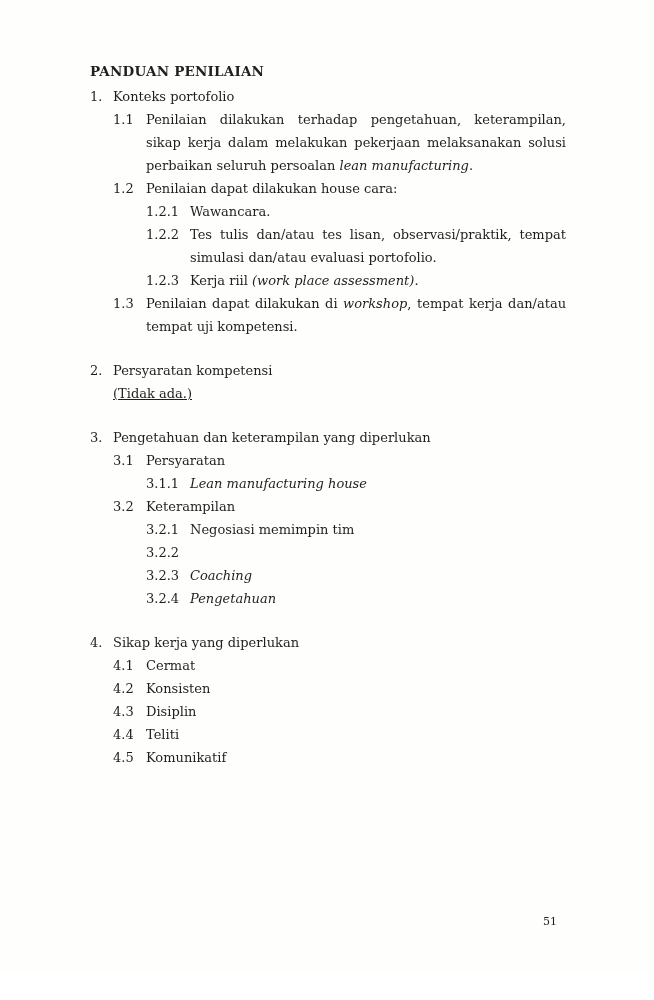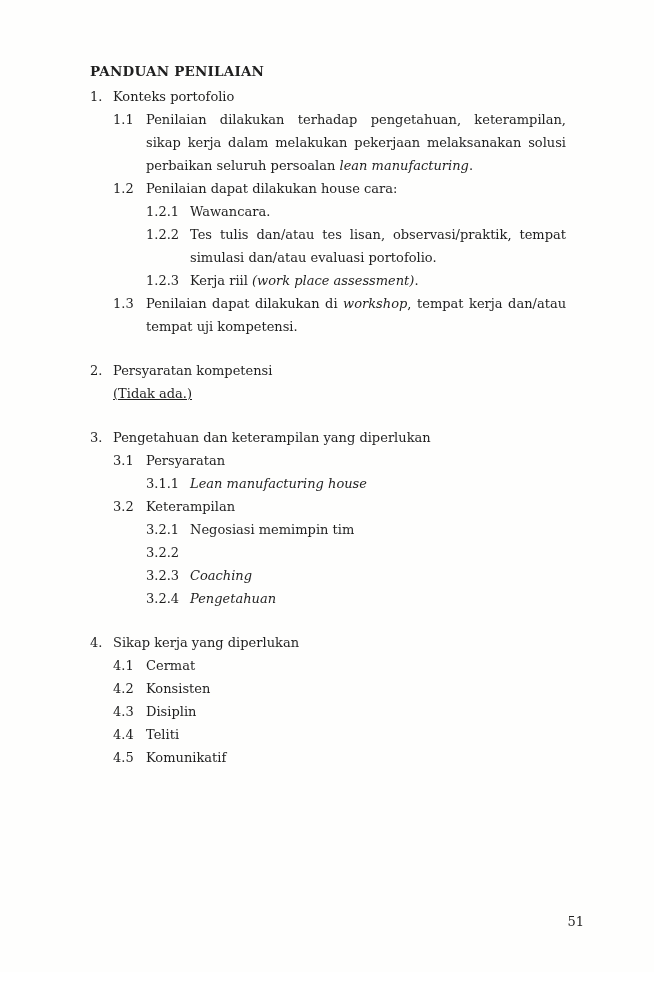--- a/index.html
+++ b/index.html
@@ -31,22 +31,22 @@
   .l1 > .num { width:23px; }
   .l2 { margin-left:23px; }
   .l2 > .num { width:33px; }
   .l3 { margin-left:56px; }
   .l3 > .num { width:44px; }
   .txt { flex:1 1 auto; text-align:justify; }
   .i { font-style:italic; }
   .note { margin-left:23px;text-decoration:underline; }
   .pagenum {
     position:absolute;
-    top:910px; right:70px;
-    font-size:13px;
+    top:910px; right:97px;
+    font-size:11px;
   }
 </style>
 </head>
 <body>
 
 <div class="page">
   <div class="content">
 
     <p class="title">PANDUAN PENILAIAN</p>
 

